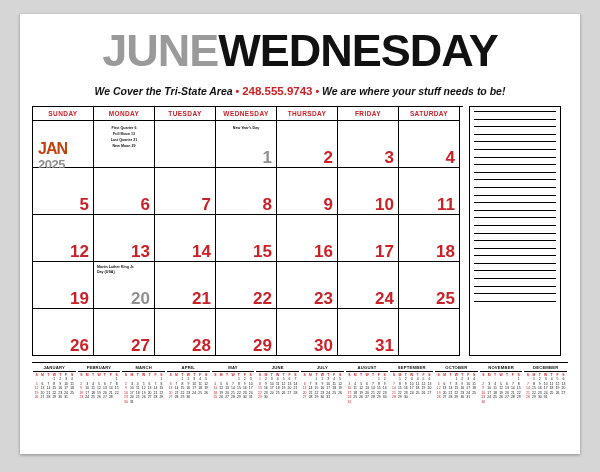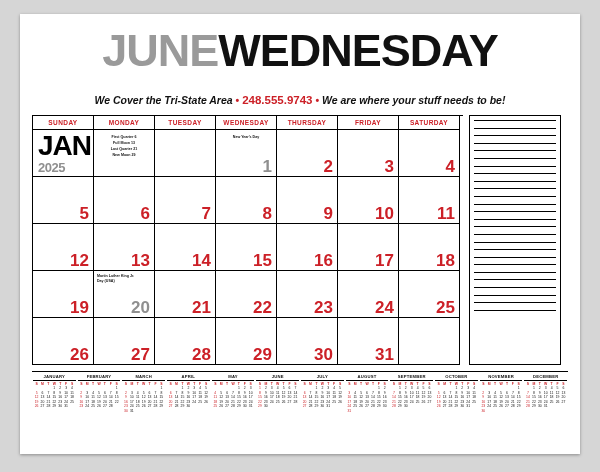--- a/index.html
+++ b/index.html
@@ -8,21 +8,21 @@
   .page{position:relative;width:600px;height:472px;background:#d6d6d6;}
   .calendar{position:absolute;left:20px;top:14px;width:560px;height:440px;background:#ffffff;
             box-shadow:0 1px 3px rgba(0,0,0,.35);}
 
   
   .brand{padding-top:14px;text-align:center;line-height:1;}
   .brand-text{font-family:"Liberation Sans",sans-serif;font-weight:bold;font-size:45px;
               letter-spacing:-1px;white-space:nowrap;}
   .brand-grey{color:#9a9a9a;}
   .brand-black{color:#111111;}
-  .tagline{margin-top:21px;text-align:center;font-size:10.5px;font-weight:bold;font-style:italic;
+  .tagline{margin-top:12px;text-align:center;font-size:10.5px;font-weight:bold;font-style:italic;
            color:#111;white-space:nowrap;}
   .tagline .phone{color:#cc2027;font-style:normal;font-weight:bold;font-size:11.5px;}
   .tagline .dot{color:#cc2027;font-style:normal;}
 
   
   .body{display:flex;margin:9px 12px 0 12px;}
   .grid{width:430px;border-left:1px solid #000;border-top:1px solid #000;}
   .dowrow{display:flex;}
   .dow{width:61px;box-sizing:border-box;border-right:1px solid #000;border-bottom:1px solid #000;
        text-align:center;font-size:6.5px;font-weight:bold;color:#cc2027;letter-spacing:.4px;
@@ -31,21 +31,21 @@
   .cell{position:relative;width:61px;height:47px;box-sizing:border-box;border-right:1px solid #000;
         border-bottom:1px solid #000;background:#fff;}
   .cell.blank{background:#fff;}
   .num{position:absolute;right:4px;bottom:1px;font-size:17px;font-weight:bold;color:#cc2027;
        line-height:1;}
   .num.grey{color:#8f8f8f;}
   .ev{position:absolute;left:3px;top:3px;right:18px;font-size:3.6px;line-height:1.45;color:#111;
       font-weight:bold;}
   .ev.center{left:0;right:0;text-align:center;top:5px;}
   .monthbox{position:absolute;left:5px;top:2px;line-height:1;}
-  .monthname{font-size:28px;font-weight:bold;color:#000000;letter-spacing:-1px;}
+  .monthname{font-size:16px;font-weight:bold;color:#c2410c;letter-spacing:-1px;margin-top:18px;}
   .monthyear{font-size:13px;font-weight:bold;color:#8f8f8f;letter-spacing:-.5px;margin-top:1px;}
   .moonphases{position:absolute;left:0;right:0;top:4px;text-align:center;font-size:3.6px;
               line-height:1.7;font-weight:bold;color:#111;}
 
   
   .notes{width:92px;margin-left:6px;border:1px solid #000;box-sizing:border-box;
          padding:4px 4px 3px 4px;background:#fff;}
   .noteline{height:1px;background:#000;margin-bottom:6.6px;}
 
   

